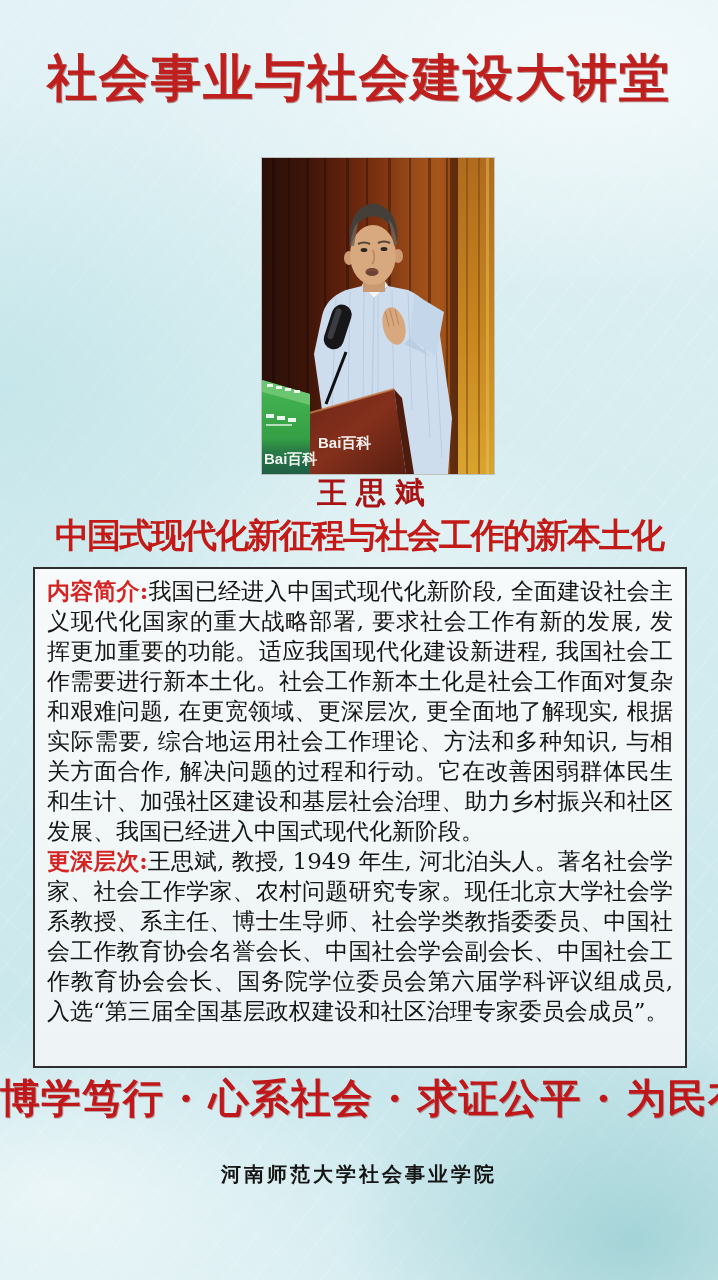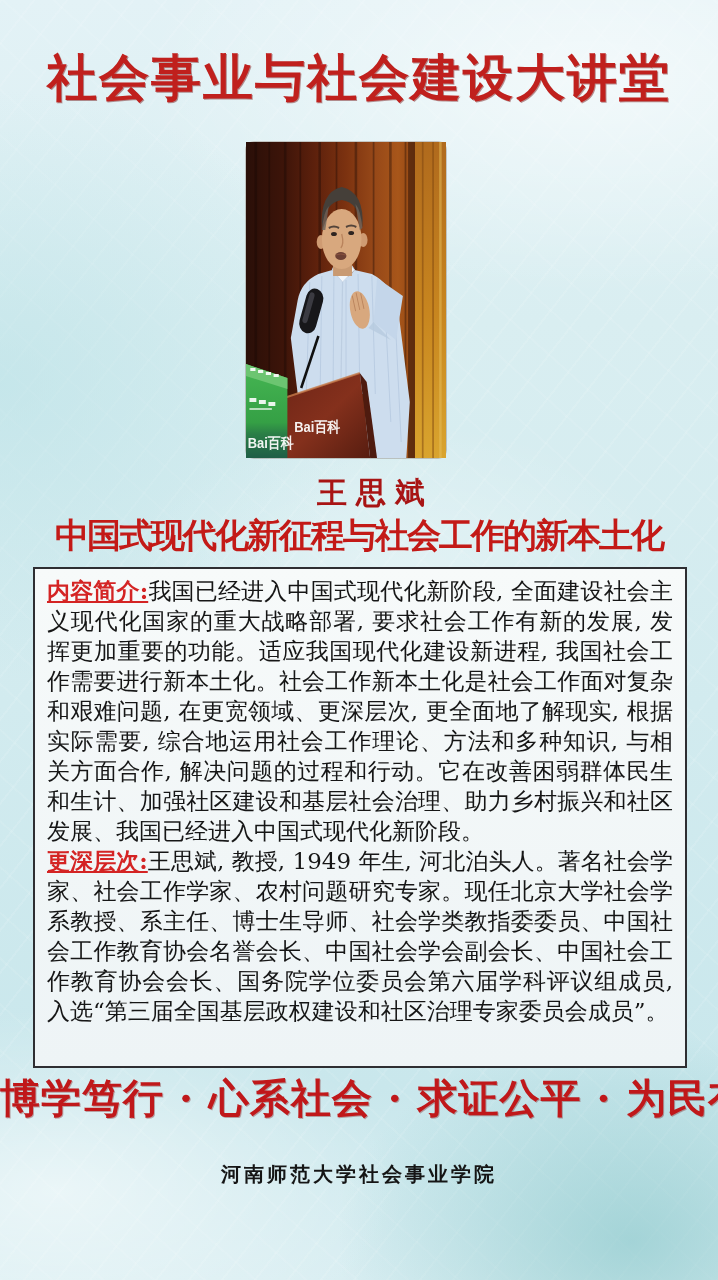--- a/index.html
+++ b/index.html
@@ -14,38 +14,38 @@
       radial-gradient(ellipse 400px 220px at 55% 45%, rgba(255,255,255,.35), transparent 70%),
       repeating-linear-gradient(128deg, rgba(255,255,255,.10) 0 2px, rgba(255,255,255,0) 2px 26px),
       repeating-linear-gradient(42deg, rgba(255,255,255,.08) 0 2px, rgba(255,255,255,0) 2px 34px),
       linear-gradient(180deg,#e3f2f6 0%,#d9eef1 25%,#d2ebef 55%,#c9e7ec 85%,#d9eef2 100%);
   }
   .title{
     position:absolute;top:52px;left:0;width:100%;margin:0;text-align:center;
     font-family:Liberation Serif, serif;font-weight:bold;font-size:50px;line-height:1.05;
     color:#c0201d;letter-spacing:2px;text-shadow:1px 1px 0 rgba(110,10,10,.45);
   }
-  .photo{position:absolute;left:246px;top:142px;width:200px;height:316px;margin:0;box-shadow:0 0 0 1px rgba(90,60,40,.25);border-radius:8px;}
+  .photo{position:absolute;left:246px;top:142px;width:232px;height:316px;margin:16px;box-shadow:0 0 0 1px rgba(90,60,40,.25);}
   .photo svg{display:block;width:100%;height:100%;}
   .speaker-name{
     position:absolute;top:473px;left:12px;width:100%;text-align:center;
     font-weight:bold;font-size:30px;color:#a81414;letter-spacing:9px;text-indent:9px;
   }
   .lecture-title{
     position:absolute;top:513px;left:0;width:100%;text-align:center;
     font-weight:bold;font-size:34px;color:#c31a17;letter-spacing:-2px;white-space:nowrap;
   }
   .info-box{
     position:absolute;left:33px;top:567px;width:654px;height:501px;box-sizing:border-box;
     background:linear-gradient(180deg,#f7fafa 0%,#f1f6f7 60%,#eef4f6 100%);
     border:2px solid #2e2e32;padding:7px 12px 6px 12px;
     font-size:23px;line-height:30px;color:#161616;overflow:hidden;
   }
   .info-box p{margin:0;text-align:justify;}
-  .label{color:#d42424;font-weight:bold;margin-right:0;text-decoration:underline;}
+  .label{color:#d42424;font-weight:bold;margin-right:0;}
   .slogan{
     position:absolute;top:1071px;left:0;width:100%;text-align:right;
     font-weight:bold;font-size:40px;color:#c0181a;letter-spacing:1px;
     text-shadow:1px 1px 0 rgba(120,15,15,.35);white-space:nowrap;
   }
   .organization{
     position:absolute;top:1161px;left:0;width:100%;text-align:center;
     font-weight:bold;font-size:20px;color:#151515;letter-spacing:3px;
   }
 </style>

